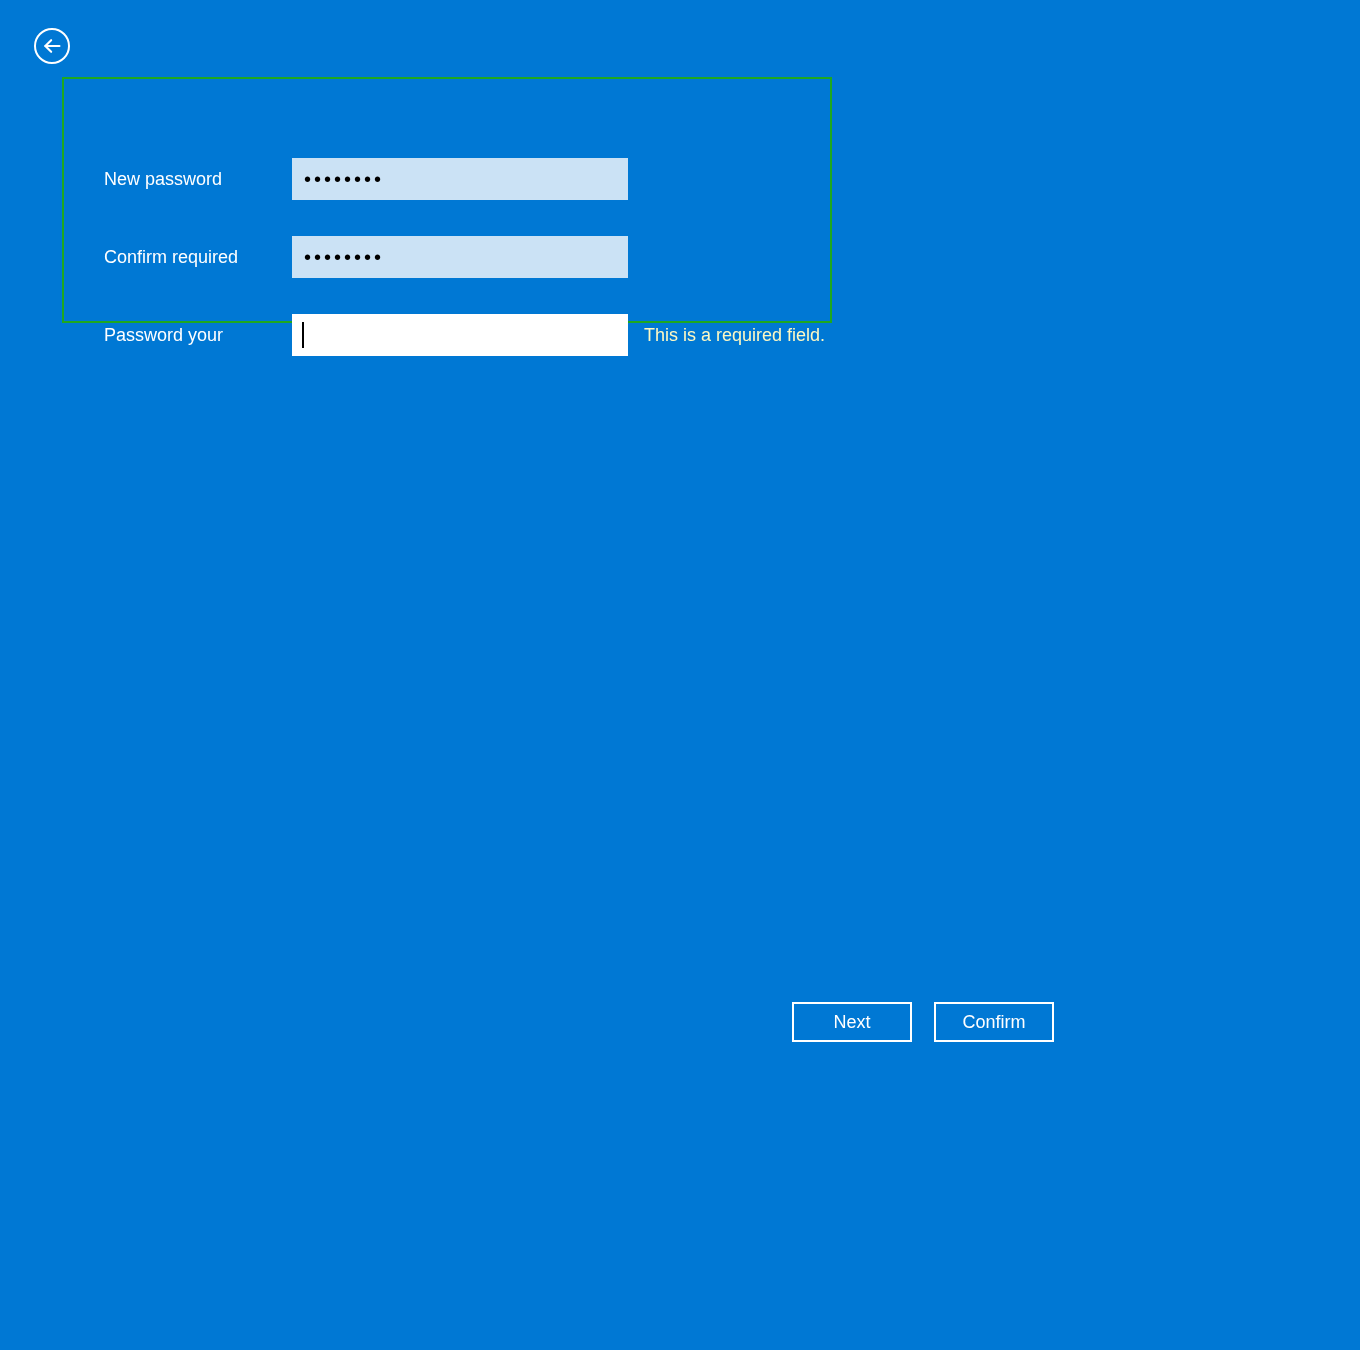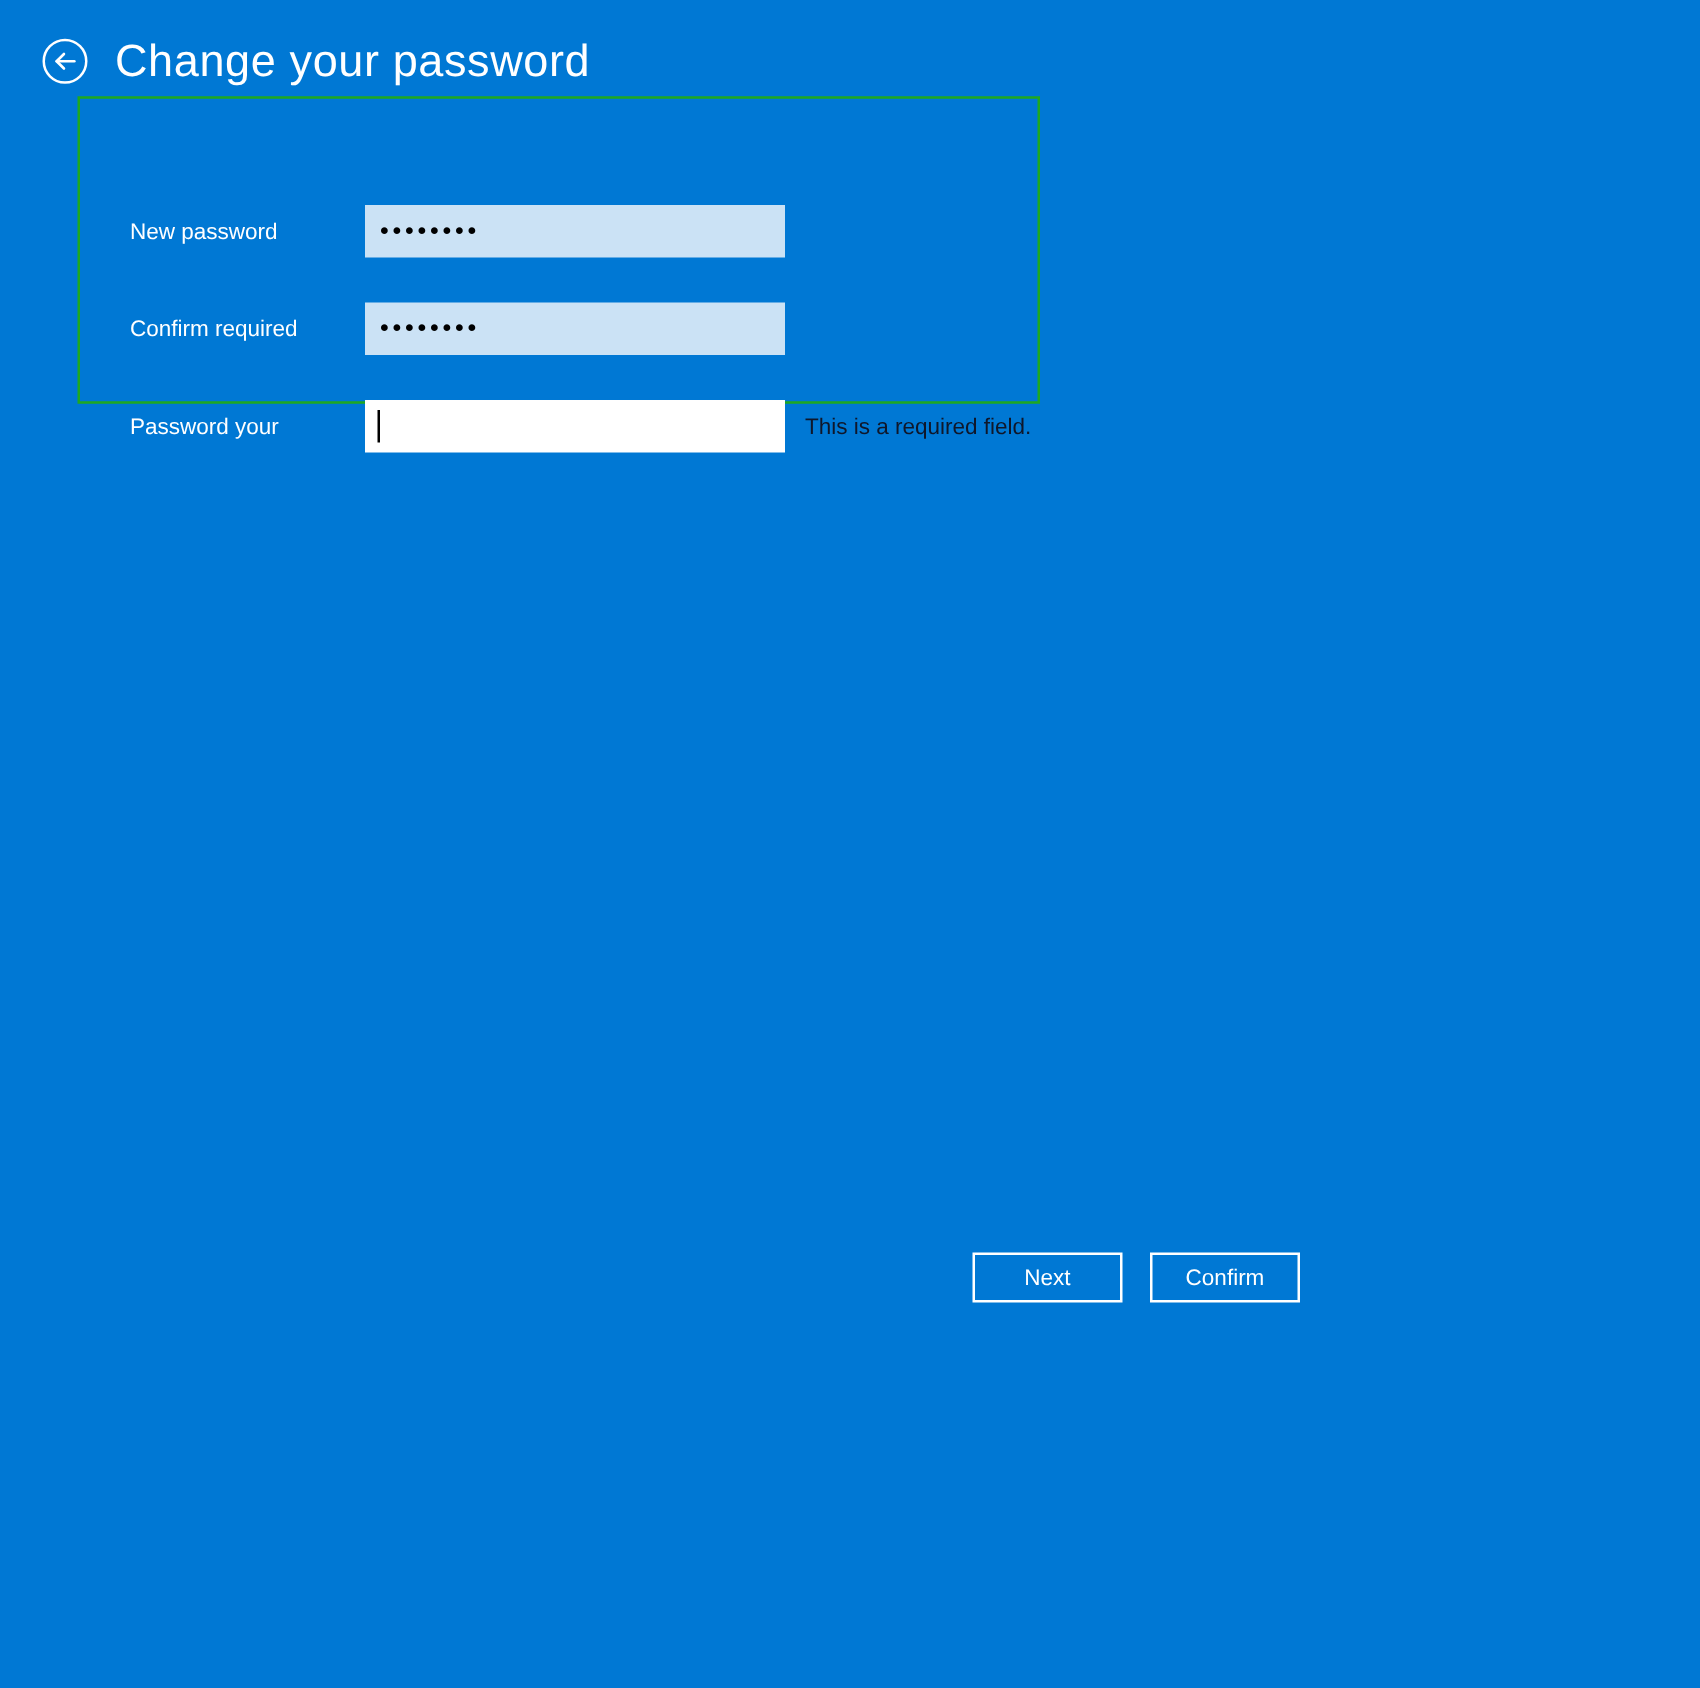--- a/index.html
+++ b/index.html
@@ -98,28 +98,28 @@
     .text-cursor {
       position: absolute;
       left: 10px;
       top: 8px;
       bottom: 8px;
       width: 1.5px;
       background: #000;
     }
     .error-msg {
       margin-left: 16px;
-      color: #0f172a;
+      color: #fef9c3;
       font-size: 18px;
       font-weight: 400;
     }
     .footer {
       position: absolute;
       bottom: 38px;
-      right: 48px;
+      right: 34px;
       display: flex;
       gap: 22px;
       margin-left: 24px;
     }
     .btn {
       width: 120px;
       height: 40px;
       border: 2.5px solid #ffffff;
       background: transparent;
       color: #ffffff;
@@ -134,21 +134,20 @@
 </head>
 <body>
 
 <div class="header">
   <div class="back-icon">
     <svg viewBox="0 0 24 24" fill="none" stroke="#ffffff" stroke-width="2.5" stroke-linecap="round" stroke-linejoin="round">
       <line x1="21" y1="12" x2="4" y2="12"></line>
       <polyline points="11 5 4 12 11 19"></polyline>
     </svg>
   </div>
-  <div class="title">Change your password</div>
 </div>
 
 <div class="form-frame"></div>
 
 <div class="form-area">
 
   <div class="form-row">
     <div class="label">New password</div>
     <input class="input-box input-password" type="text" readonly="" value="••••••••" style="">
   </div>

